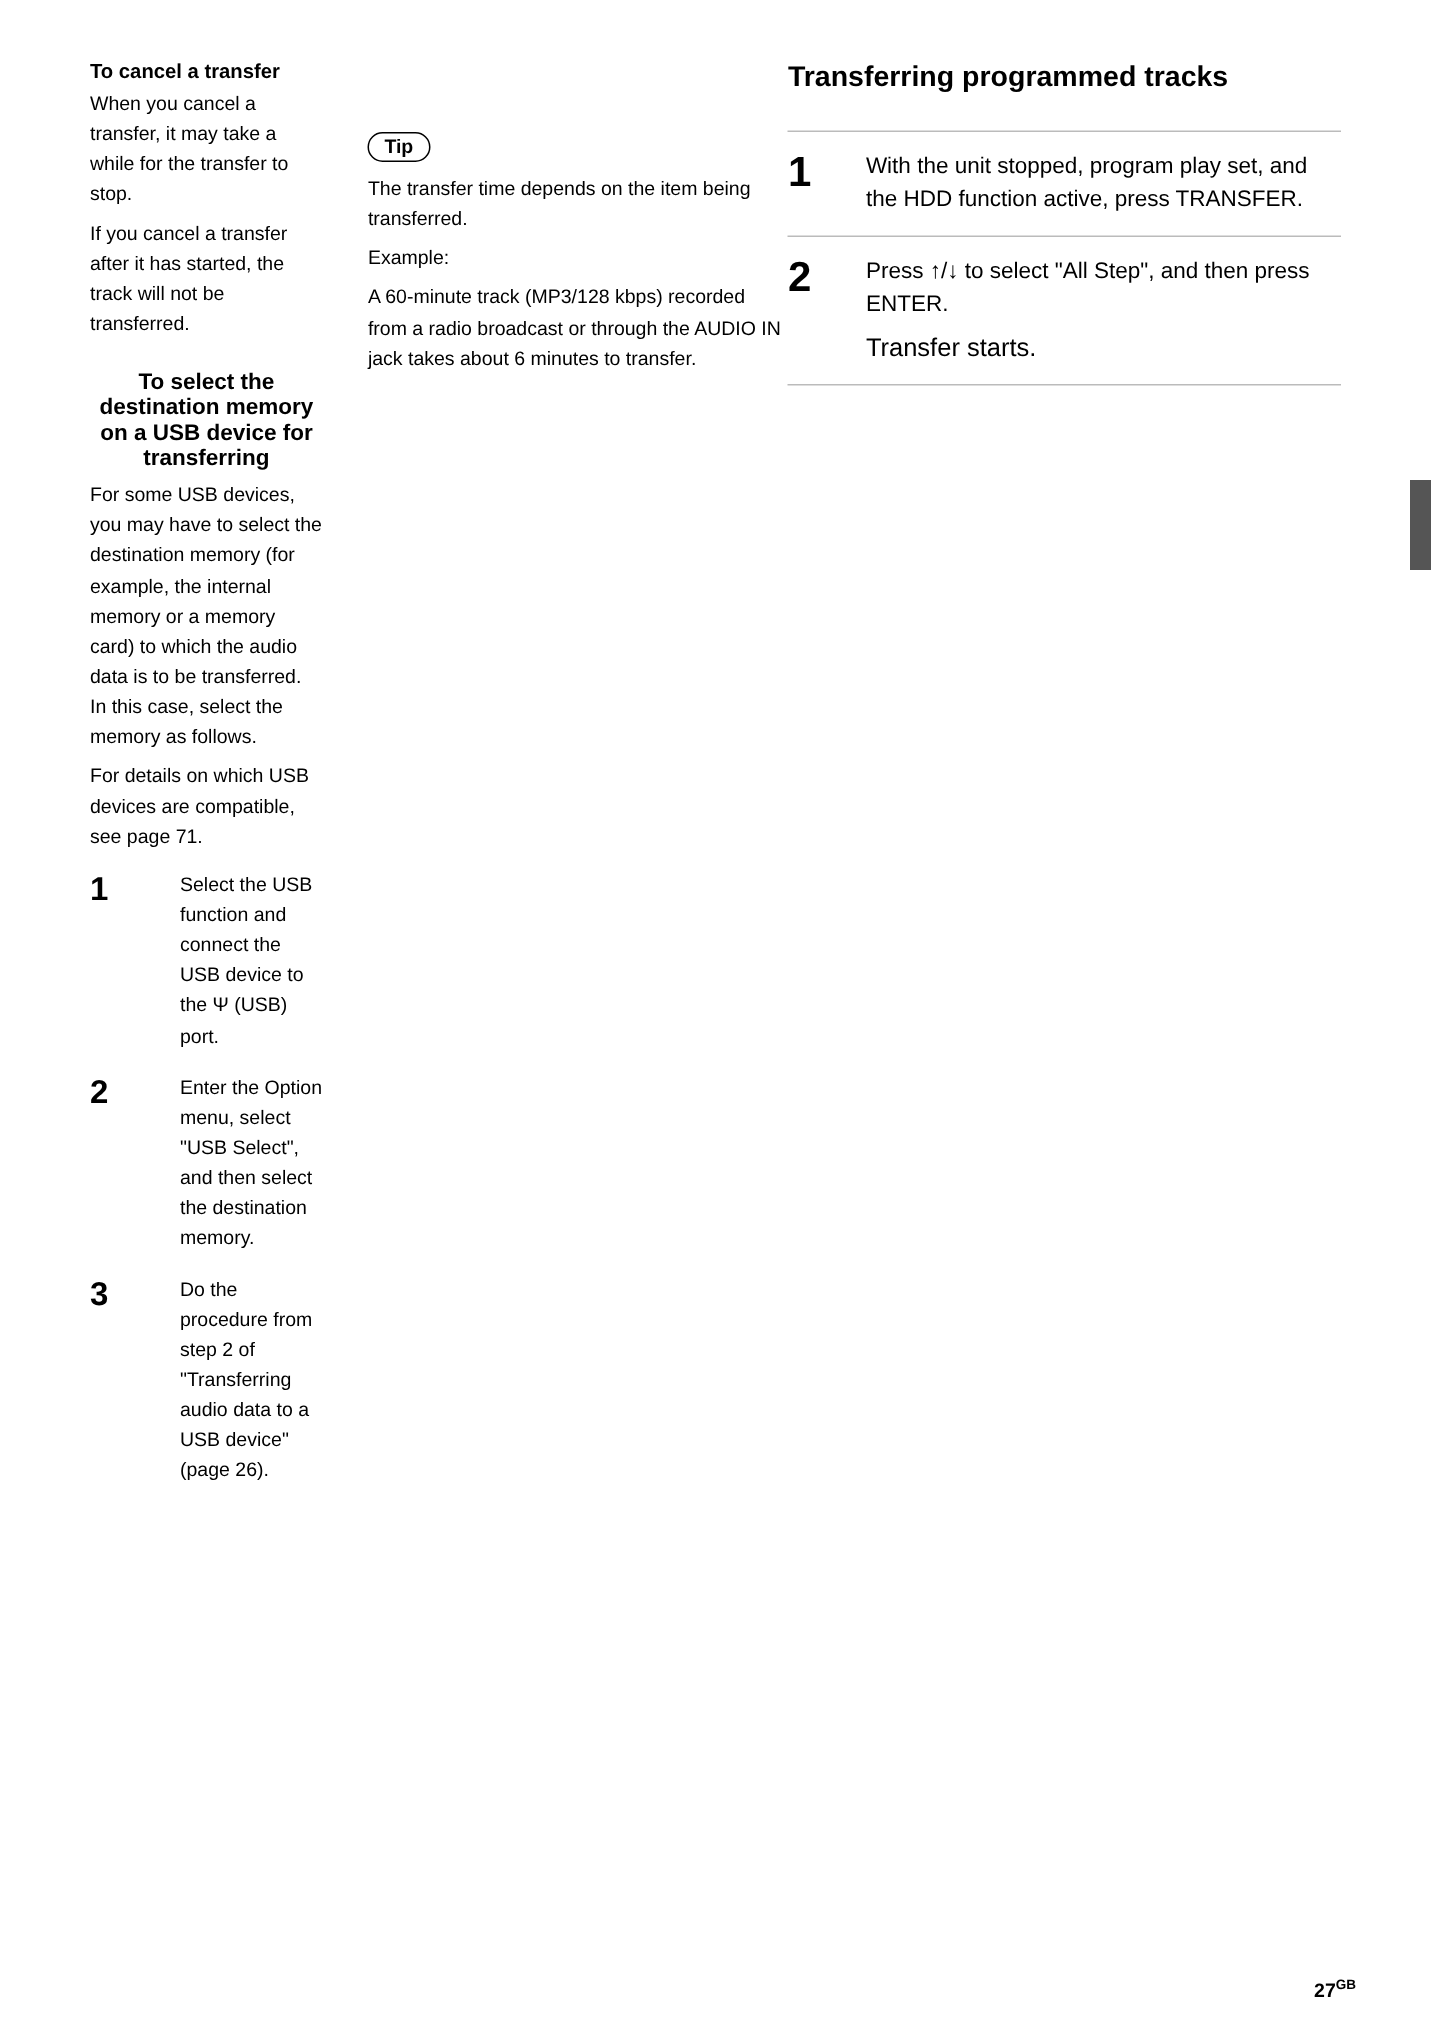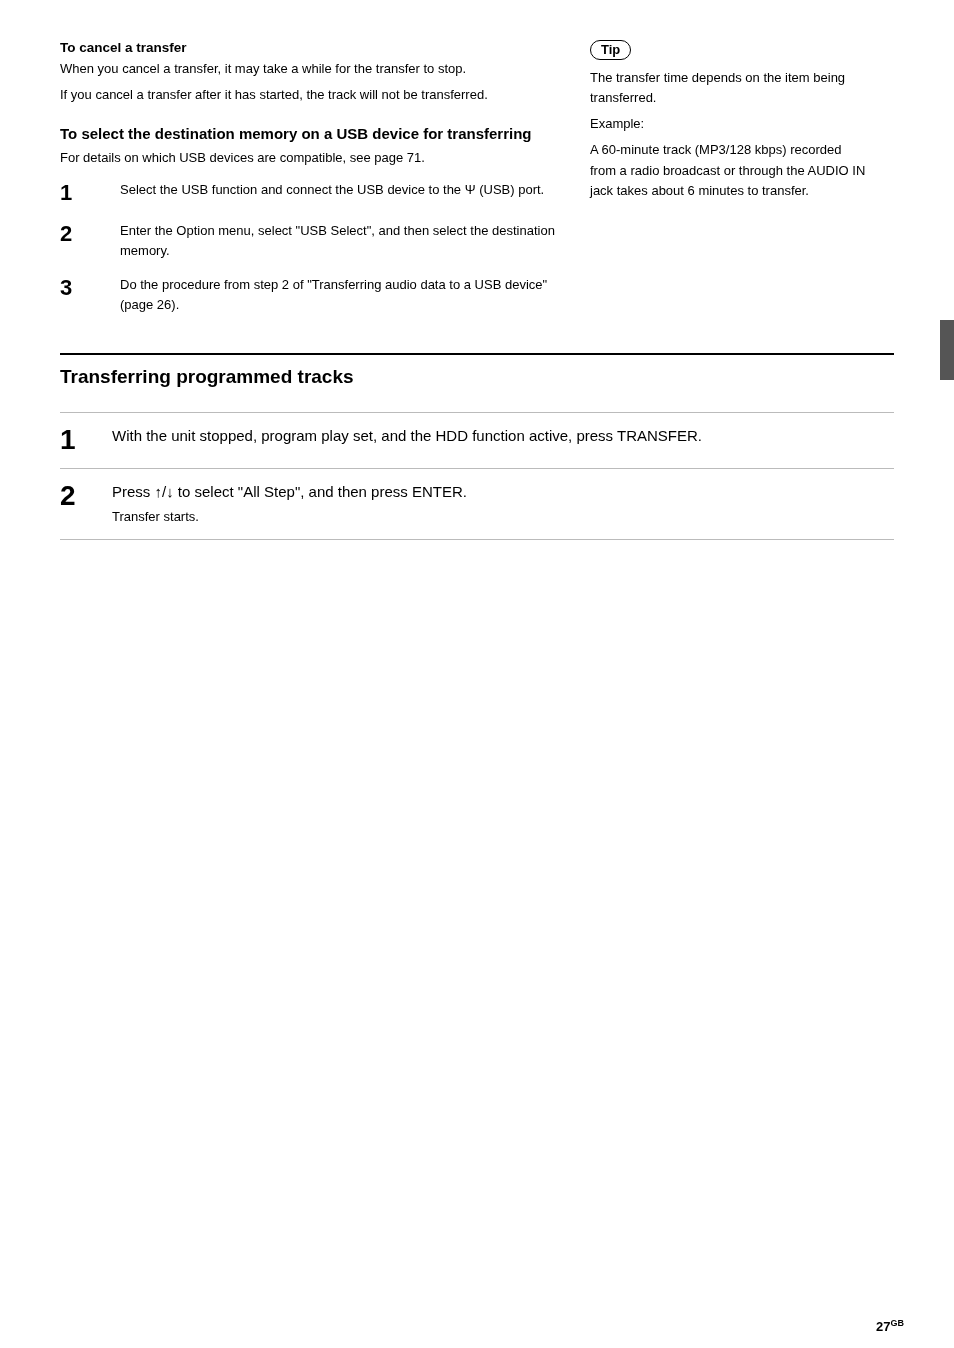--- a/index.html
+++ b/index.html
@@ -17,21 +17,21 @@
       min-height: 1348px;
       position: relative;
     }
 
     .page {
       width: 954px;
       min-height: 1348px;
       padding: 40px 60px 40px 60px;
       position: relative;
       display: flex;
-      flex-direction: column;
+      flex-direction: row;
     }
 
     .two-col {
       display: flex;
       flex-direction: row;
       gap: 30px;
     }
 
     .left-col {
       flex: 1;
@@ -51,20 +51,21 @@
     .body-text {
       font-size: 13px;
       line-height: 1.55;
       margin-bottom: 6px;
     }
 
     .bold-section-title {
       font-size: 15px;
       font-weight: bold;
       margin-bottom: 6px;
+      text-align: center;
     }
 
     .subsection {
       margin-bottom: 20px;
     }
 
     .numbered-steps {
       margin-top: 12px;
     }
 
@@ -92,20 +93,21 @@
     }
 
     .tip-box {
       border: 1.5px solid #000;
       border-radius: 14px;
       display: inline-block;
       padding: 1px 10px 2px 10px;
       font-size: 13px;
       font-weight: bold;
       margin-bottom: 8px;
+      margin-top: 48px;
     }
 
     .divider {
       border: none;
       border-top: 2px solid #000;
       margin: 18px 0 10px 0;
     }
 
     .big-section-title {
       font-size: 19px;
@@ -157,20 +159,21 @@
     <div class="left-col">
 
       <div class="subsection">
         <div class="section-title">To cancel a transfer</div>
         <p class="body-text">When you cancel a transfer, it may take a while for the transfer to stop.</p>
         <p class="body-text">If you cancel a transfer after it has started, the track will not be transferred.</p>
       </div>
 
       <div class="subsection">
         <div class="bold-section-title">To select the destination memory on a USB device for transferring</div>
+        <p class="body-text">For some USB devices, you may have to select the destination memory (for example, the internal memory or a memory card) to which the audio data is to be transferred. In this case, select the memory as follows.</p>
         <p class="body-text">For details on which USB devices are compatible, see page 71.</p>
 
         <div class="numbered-steps">
           <div class="step">
             <div class="step-number">1</div>
             <div class="step-text">
               Select the USB function and connect the USB device to the Ψ (USB) port.
             </div>
           </div>
           <div class="step">
@@ -212,21 +215,21 @@
           With the unit stopped, program play set, and the HDD function active, press TRANSFER.
         </div>
       </div>
 
       <div style="border-top: 1px solid #bbb; border-bottom: 1px solid #bbb; padding: 12px 0 12px 0; display: flex; flex-direction: row; gap: 14px; align-items: flex-start;">
         <div style="font-size: 28px; font-weight: bold; min-width: 38px; line-height: 1.1;">2</div>
         <div>
           <div style="font-size: 15px; line-height: 1.5;">
             Press ↑/↓ to select "All Step", and then press ENTER.
           </div>
-          <div style="font-size: 13px; line-height: 1.5; margin-top: 4px;">Transfer starts.</div>
+          <div style="font-size: 17px; line-height: 1.5; margin-top: 4px;">Transfer starts.</div>
         </div>
       </div>
 
     </div>
   </div>
 
   <div class="page-num">
     <span>27</span><sup>GB</sup>
   </div>
 

